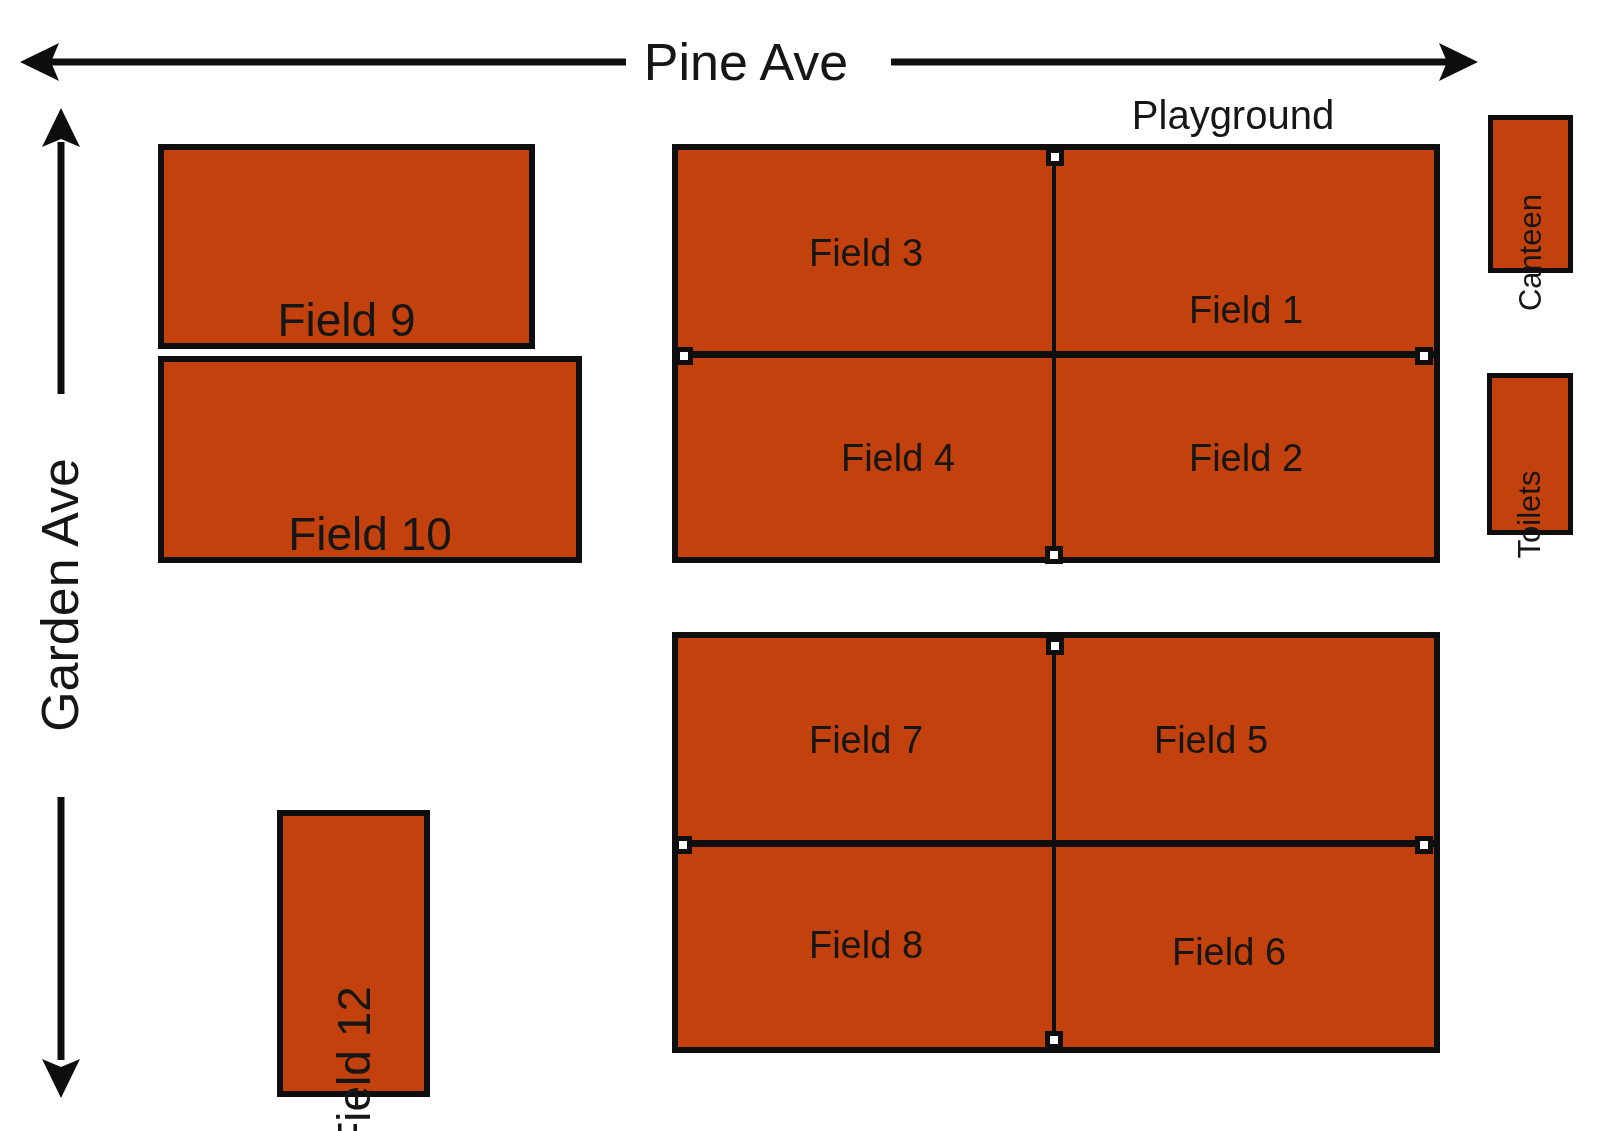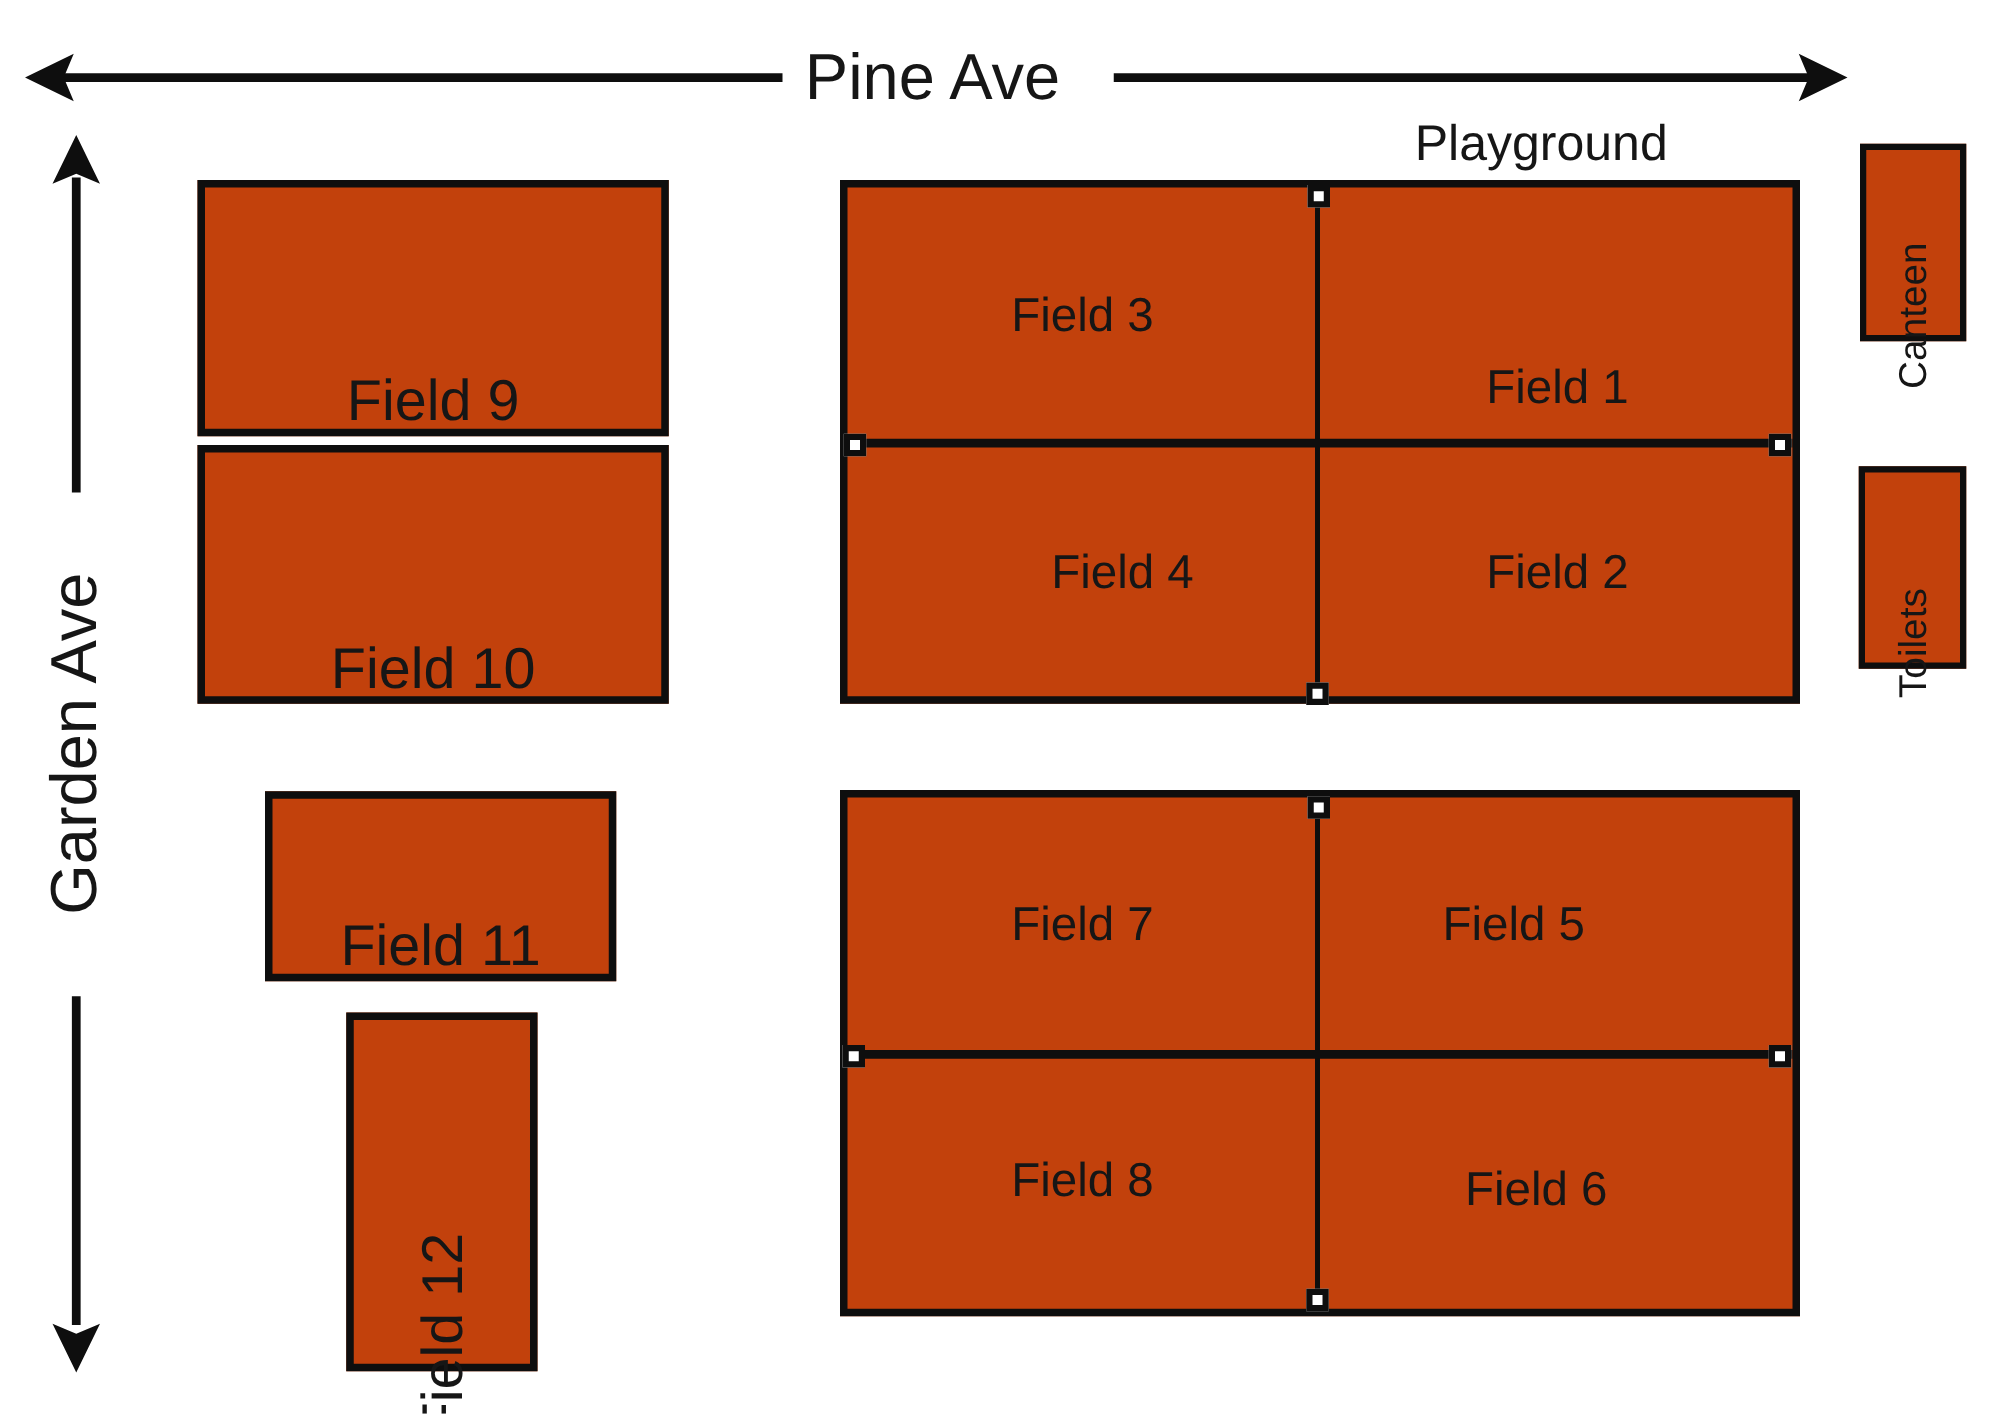--- a/index.html
+++ b/index.html
@@ -66,25 +66,22 @@
   <div class="street-label" style="left:626px;top:34px;width:240px;">Pine Ave</div>
   <div class="garden">
     <span class="street-label" style="position:static;">Garden Ave</span>
   </div>
 
   <div class="plain-label" style="left:1061px;top:92px;width:344px;">Playground</div>
 
   <div class="box" style="left:158px;top:144px;width:377px;height:205px;">
     <span class="field-label">Field 9</span>
   </div>
-  <div class="box" style="left:158px;top:356px;width:377px;height:207px;">
+  <div class="box" style="left:158px;top:356px;width:424px;height:207px;">
     <span class="field-label">Field 10</span>
-  </div>
-  <div class="box" style="left:212px;top:633px;width:281px;height:152px;">
-    <span class="field-label">Field 11</span>
   </div>
   <div class="box" style="left:277px;top:810px;width:153px;height:287px;">
     <span class="field-label rot">Field 12</span>
   </div>
 
   <div class="box" style="left:672px;top:144px;width:768px;height:419px;">
     <div class="vdiv" style="left:374px;top:0;height:407px;"></div>
     <div class="hdiv" style="left:0;top:201px;width:756px;"></div>
 
     <div class="qlabel" style="left:188px;top:103px;">Field 3</div>

